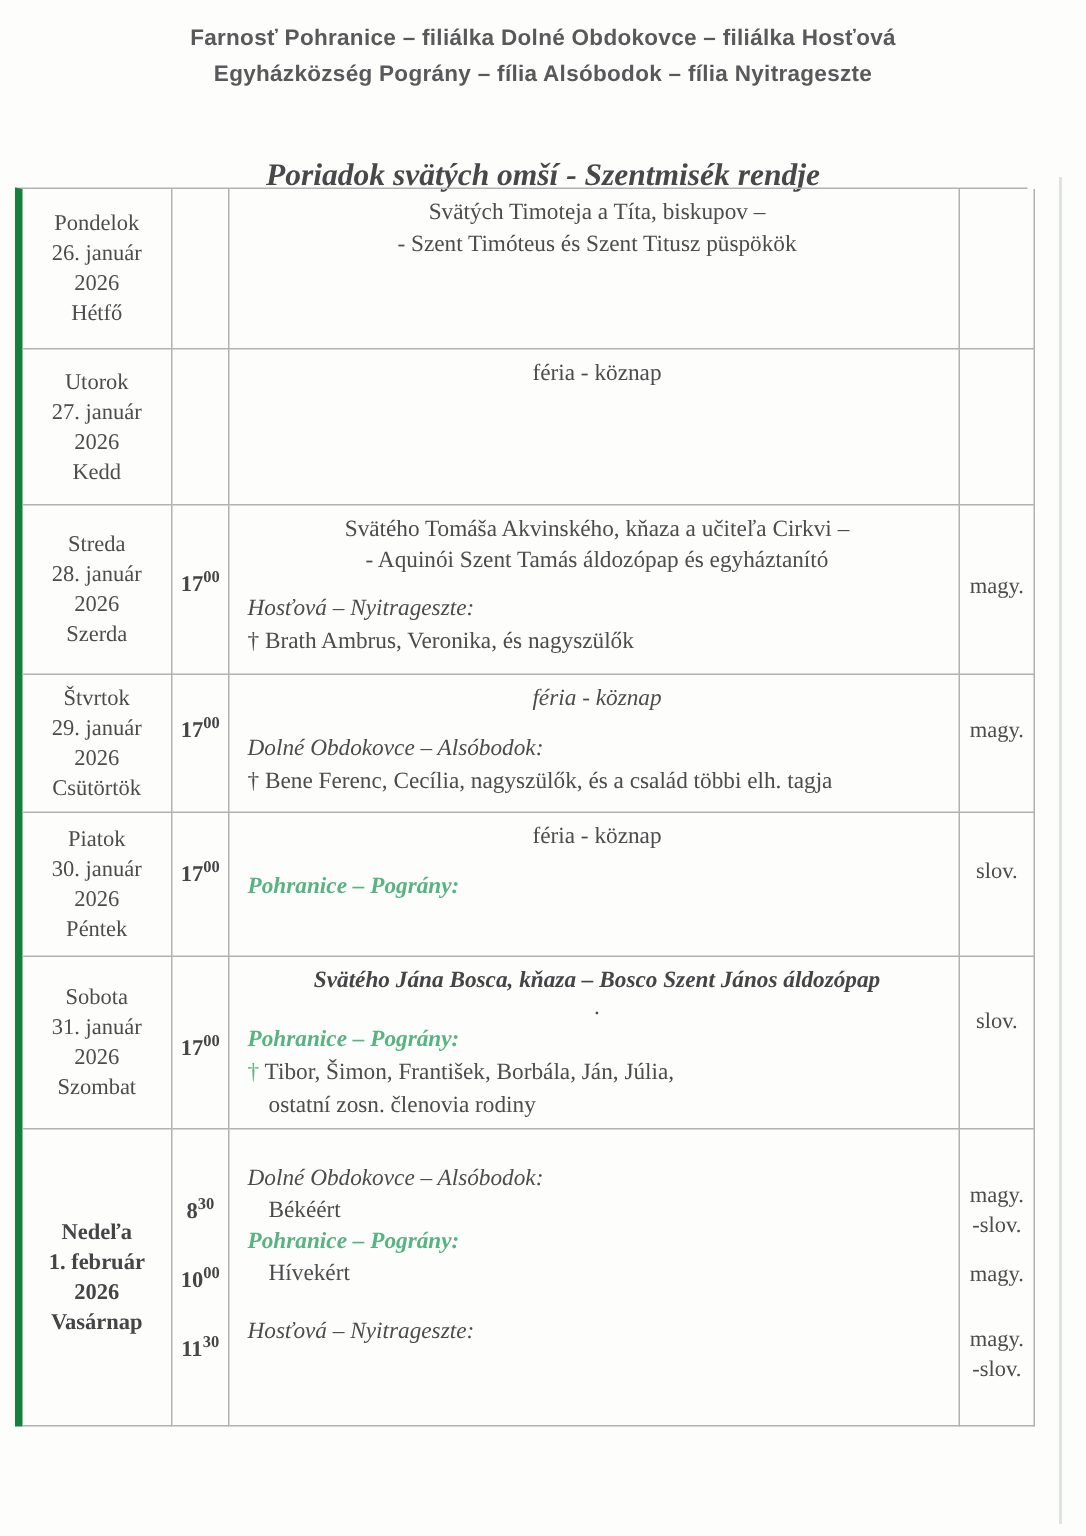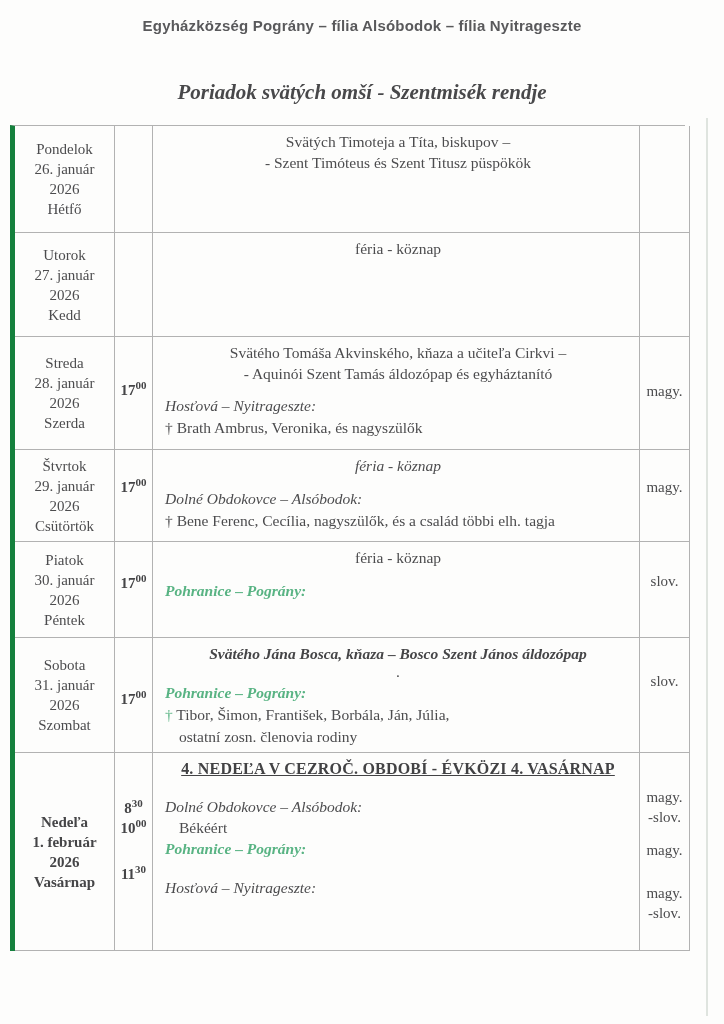--- a/index.html
+++ b/index.html
@@ -55,21 +55,21 @@
     text-align:center; line-height:20px; font-size:15px;
   }
   .r7 .day { font-weight:bold; color:#454547; }
   .time { font-weight:bold; text-align:center; color:#454547; font-size:15px; }
   .time sup { font-size:11px; }
   .r3 .time { padding-top:42px; }
   .r4 .time { padding-top:26px; }
   .r5 .time { padding-top:30px; }
   .r6 .time { padding-top:50px; }
   .r7 .time { padding-top:44px; }
-  .t2 { }
+  .t2 { margin-top:26px; }
   .t3 { margin-top:26px; }
   .desc { padding:5px 8px 0 12px; line-height:21px; font-size:15.5px; }
   .center { text-align:center; }
   .italic { font-style:italic; }
   .bold-italic { font-weight:bold; font-style:italic; color:#454547; }
   .loc { font-style:italic; margin-top:12px; }
   .loc-green { font-weight:bold; font-style:italic; margin-top:12px; }
   .r3 .loc { margin-top:11px; }
   .intent { margin-top:1px; }
   .indent { padding-left:14px; }
@@ -93,20 +93,21 @@
     width:2px; height:898px;
     background:#dfe4df;
   }
 </style>
 </head>
 <body>
 
 <div>
 
   <div class="hdr">
+    <div>Farnosť Pohranice – filiálka Dolné Obdokovce – filiálka Hosťová</div>
     <div>Egyházközség Pográny – fília Alsóbodok – fília Nyitrageszte</div>
   </div>
 
   <div class="doc-title">Poriadok svätých omší - Szentmisék rendje</div>
 
   <div class="tbl">
 
     <div class="row r1">
       <div class="cell day">
         <div>Pondelok</div>
@@ -224,27 +225,27 @@
         <div>1. február</div>
         <div>2026</div>
         <div>Vasárnap</div>
       </div>
       <div class="cell time">
         <div><span>8</span><sup>30</sup></div>
         <div class="t2"><span>10</span><sup>00</sup></div>
         <div class="t3"><span>11</span><sup>30</sup></div>
       </div>
       <div class="cell desc">
-        <div class="sun-head">4. NEDEĽA V CEZROČ. OBDOBÍ  - ÉVKÖZI 4. VASÁRNAP</div>
         <div class="sun-block1">
           <div class="italic">Dolné Obdokovce – Alsóbodok:</div>
           <div class="indent">Békéért</div>
         </div>
         <div>
           <div class="loc-green" style="color:#58b383; margin-top:0">Pohranice – Pográny:</div>
+          <div class="indent">Hívekért</div>
         </div>
         <div class="sun-block3">
           <div class="italic">Hosťová – Nyitrageszte:</div>
         </div>
       </div>
       <div class="cell lang">
         <div>
           <div>magy.</div>
           <div>-slov.</div>
         </div>

